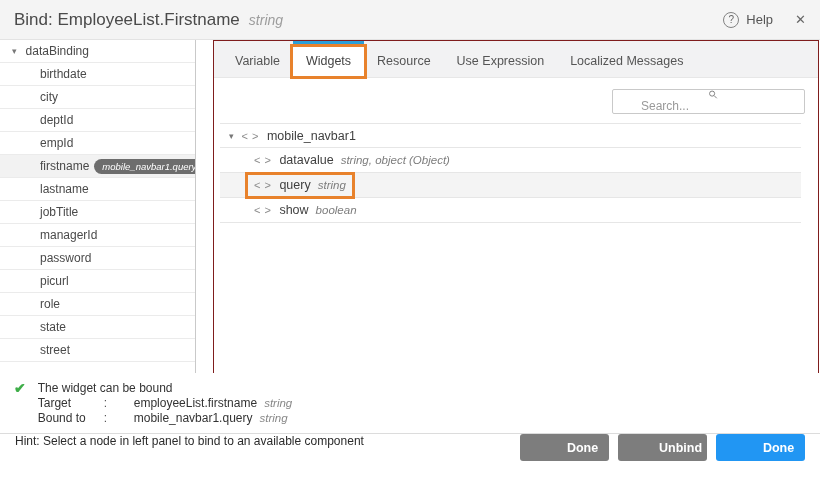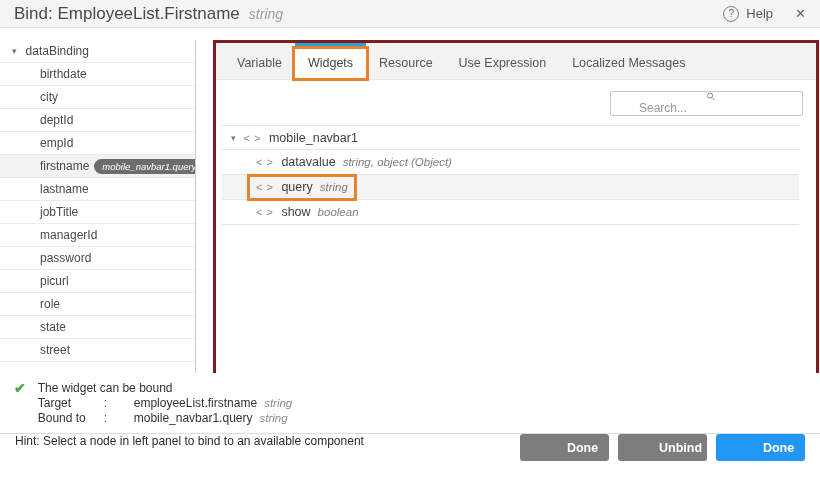--- a/index.html
+++ b/index.html
@@ -3,21 +3,21 @@
 <meta charset="utf-8">
 <style>
   * { margin:0; padding:0; box-sizing:border-box; }
   html,body { background:#fff; }
   .app {
     position:relative; width:820px; height:490px; overflow:hidden;
     font-family:"Liberation Sans", sans-serif; background:#fff; color:#333;
   }
   
   .titlebar {
-    position:absolute; top:0; left:0; right:0; height:28px;
+    position:absolute; top:0; left:0; right:0; height:40px;
     background:#f4f4f4; border-bottom:1px solid #e3e3e3;
     display:flex; align-items:center; justify-content:space-between; padding:0 14px;
   }
   .title-group { display:flex; align-items:baseline; }
   .title { font-size:17px; color:#4a4a4a; }
   .title-type { font-size:14px; color:#9d9d9d; font-style:italic; margin-left:9px; }
   .titlebar-actions { display:flex; align-items:center; }
   .help-icon {
     width:16px; height:16px; border:1px solid #828282; border-radius:50%;
     color:#666; font-size:10px; display:flex; align-items:center; justify-content:center;
@@ -40,21 +40,21 @@
   .s-row.item { padding-left:40px; }
   .s-row.selected { background:#f2f2f2; }
   .badge {
     background:#6d6d6d; color:#fff; font-style:italic; font-size:9.5px;
     padding:2px 8px; border-radius:9px; margin-left:5px; white-space:nowrap;
   }
 
   
   .main-panel {
     position:absolute; top:40px; left:213px; width:606px; height:333px;
-    border:3px solid #7f1d1d; background:#fff;
+    border:1px solid #7f1d1d; background:#fff;
   }
   .tabbar {
     height:37px; background:#f2f2f3; display:flex; padding-left:8px;
     border-bottom:1px solid #e7e7e7;
   }
   .tab {
     padding:0 13px; display:flex; align-items:center; font-size:12.5px; color:#555;
     position:relative; border-top:3px solid transparent; cursor:pointer; white-space:nowrap;
   }
   .tab.active { background:#fff; border-top:3px solid #2b9fd9; color:#444; }

